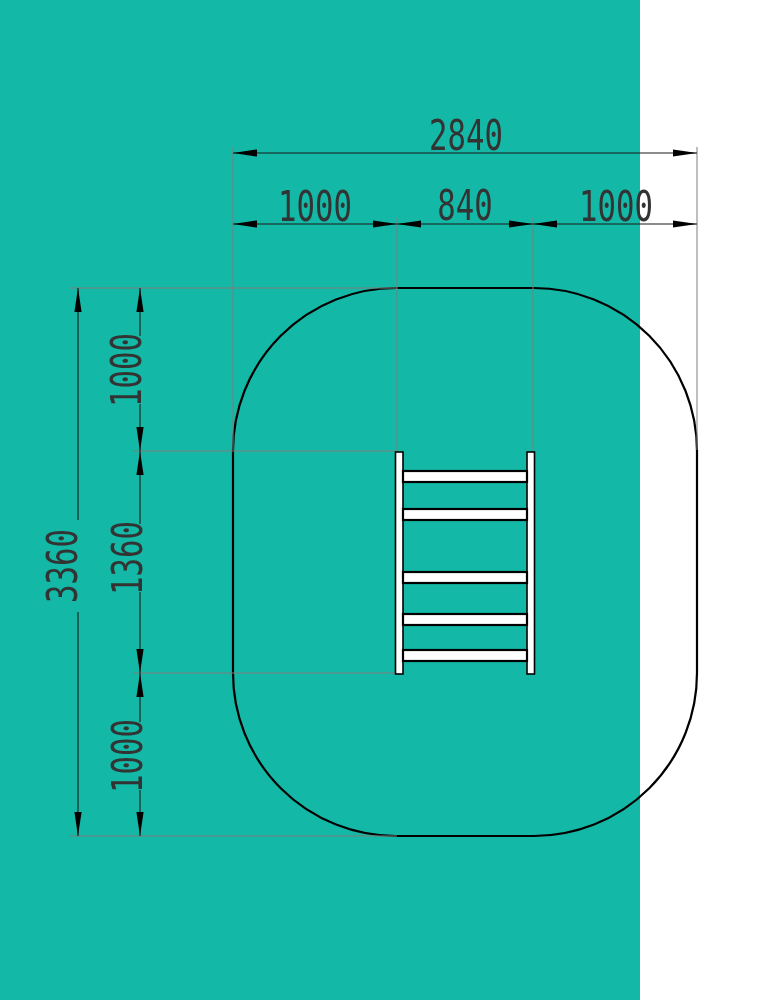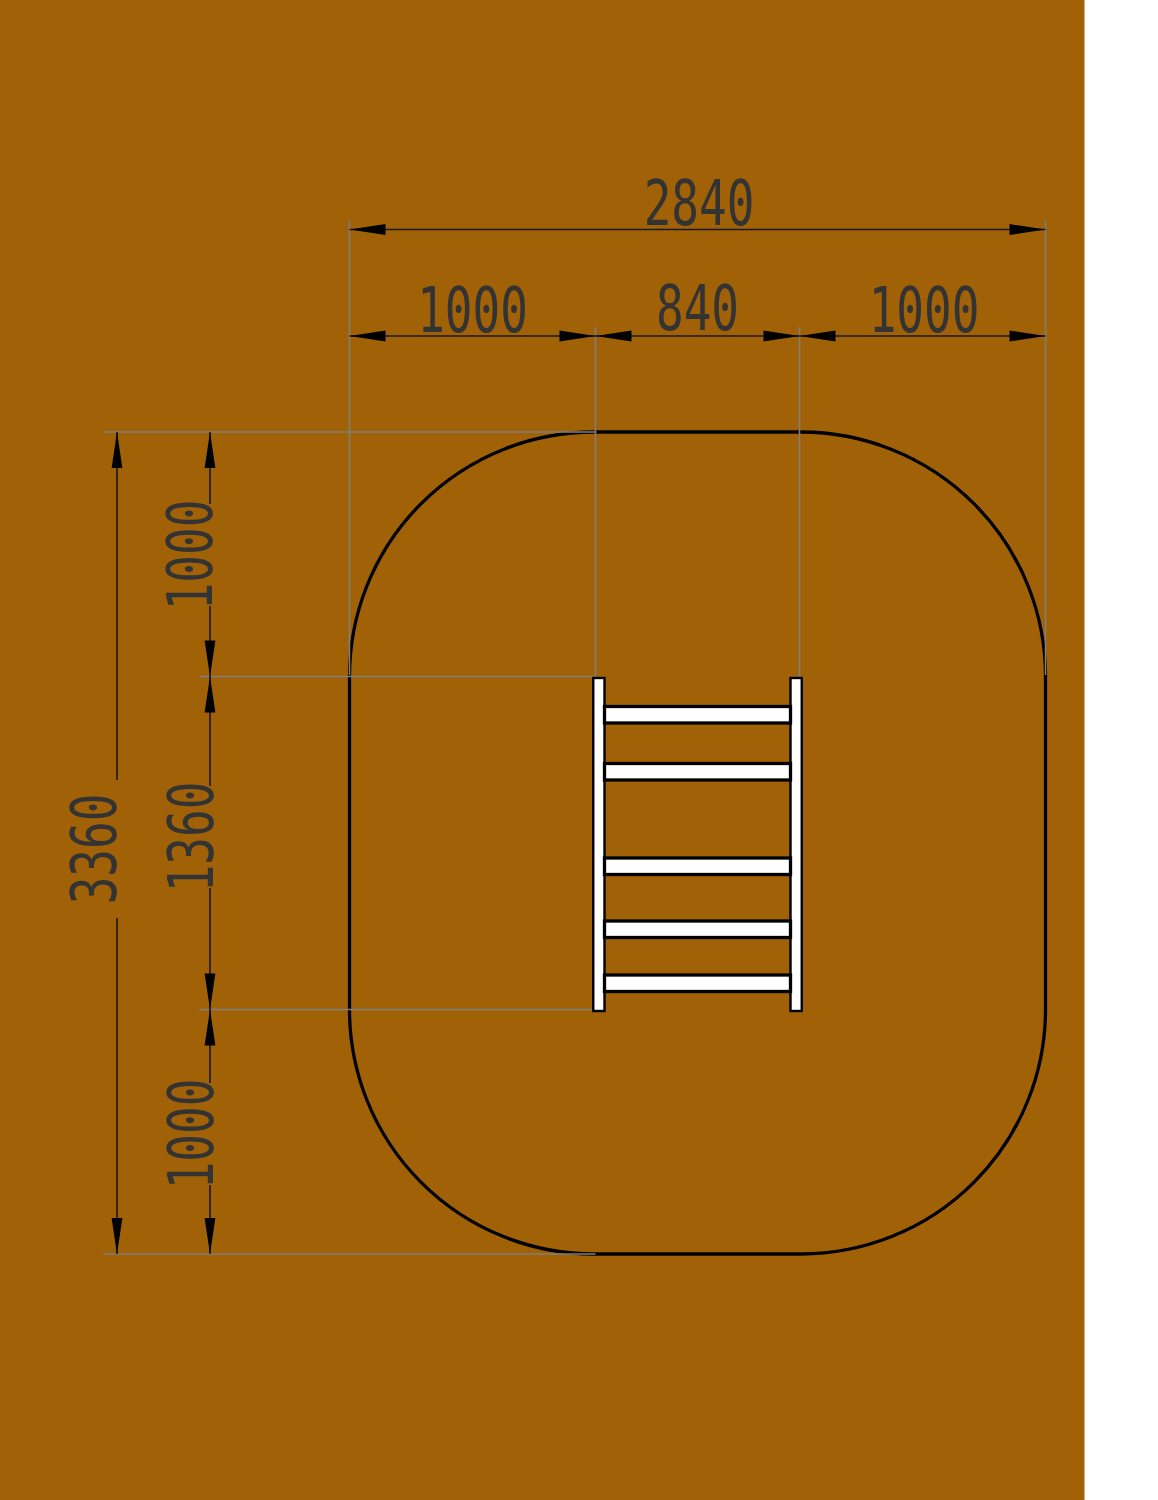--- a/index.html
+++ b/index.html
@@ -6,23 +6,23 @@
     margin: 0;
     padding: 0;
     background: #ffffff;
     width: 772px;
     height: 1000px;
     overflow: hidden;
     font-family: "DejaVu Sans Mono", "Liberation Mono", monospace;
   }
   .stage {
     position: relative;
-    width: 723px;
+    width: 640px;
     height: 1000px;
-    background: #a16207;
+    background: #14b8a6;
   }
   svg { position: absolute; left: 0; top: 0; }
 
   .shape-outline   { fill: none; stroke: #000000; stroke-width: 2.2; }
   .ladder-rail     { fill: #ffffff; stroke: #000000; stroke-width: 1.6; }
   .ladder-rung     { fill: #ffffff; stroke: #000000; stroke-width: 2.2; }
   .dim-line        { stroke: #1a1a1a; stroke-width: 1.1; fill: none; }
   .ext-line        { stroke: #7f7f7f; stroke-width: 1;   fill: none; }
   .arrowhead       { fill: #000000; stroke: none; }
   .dim-text {

